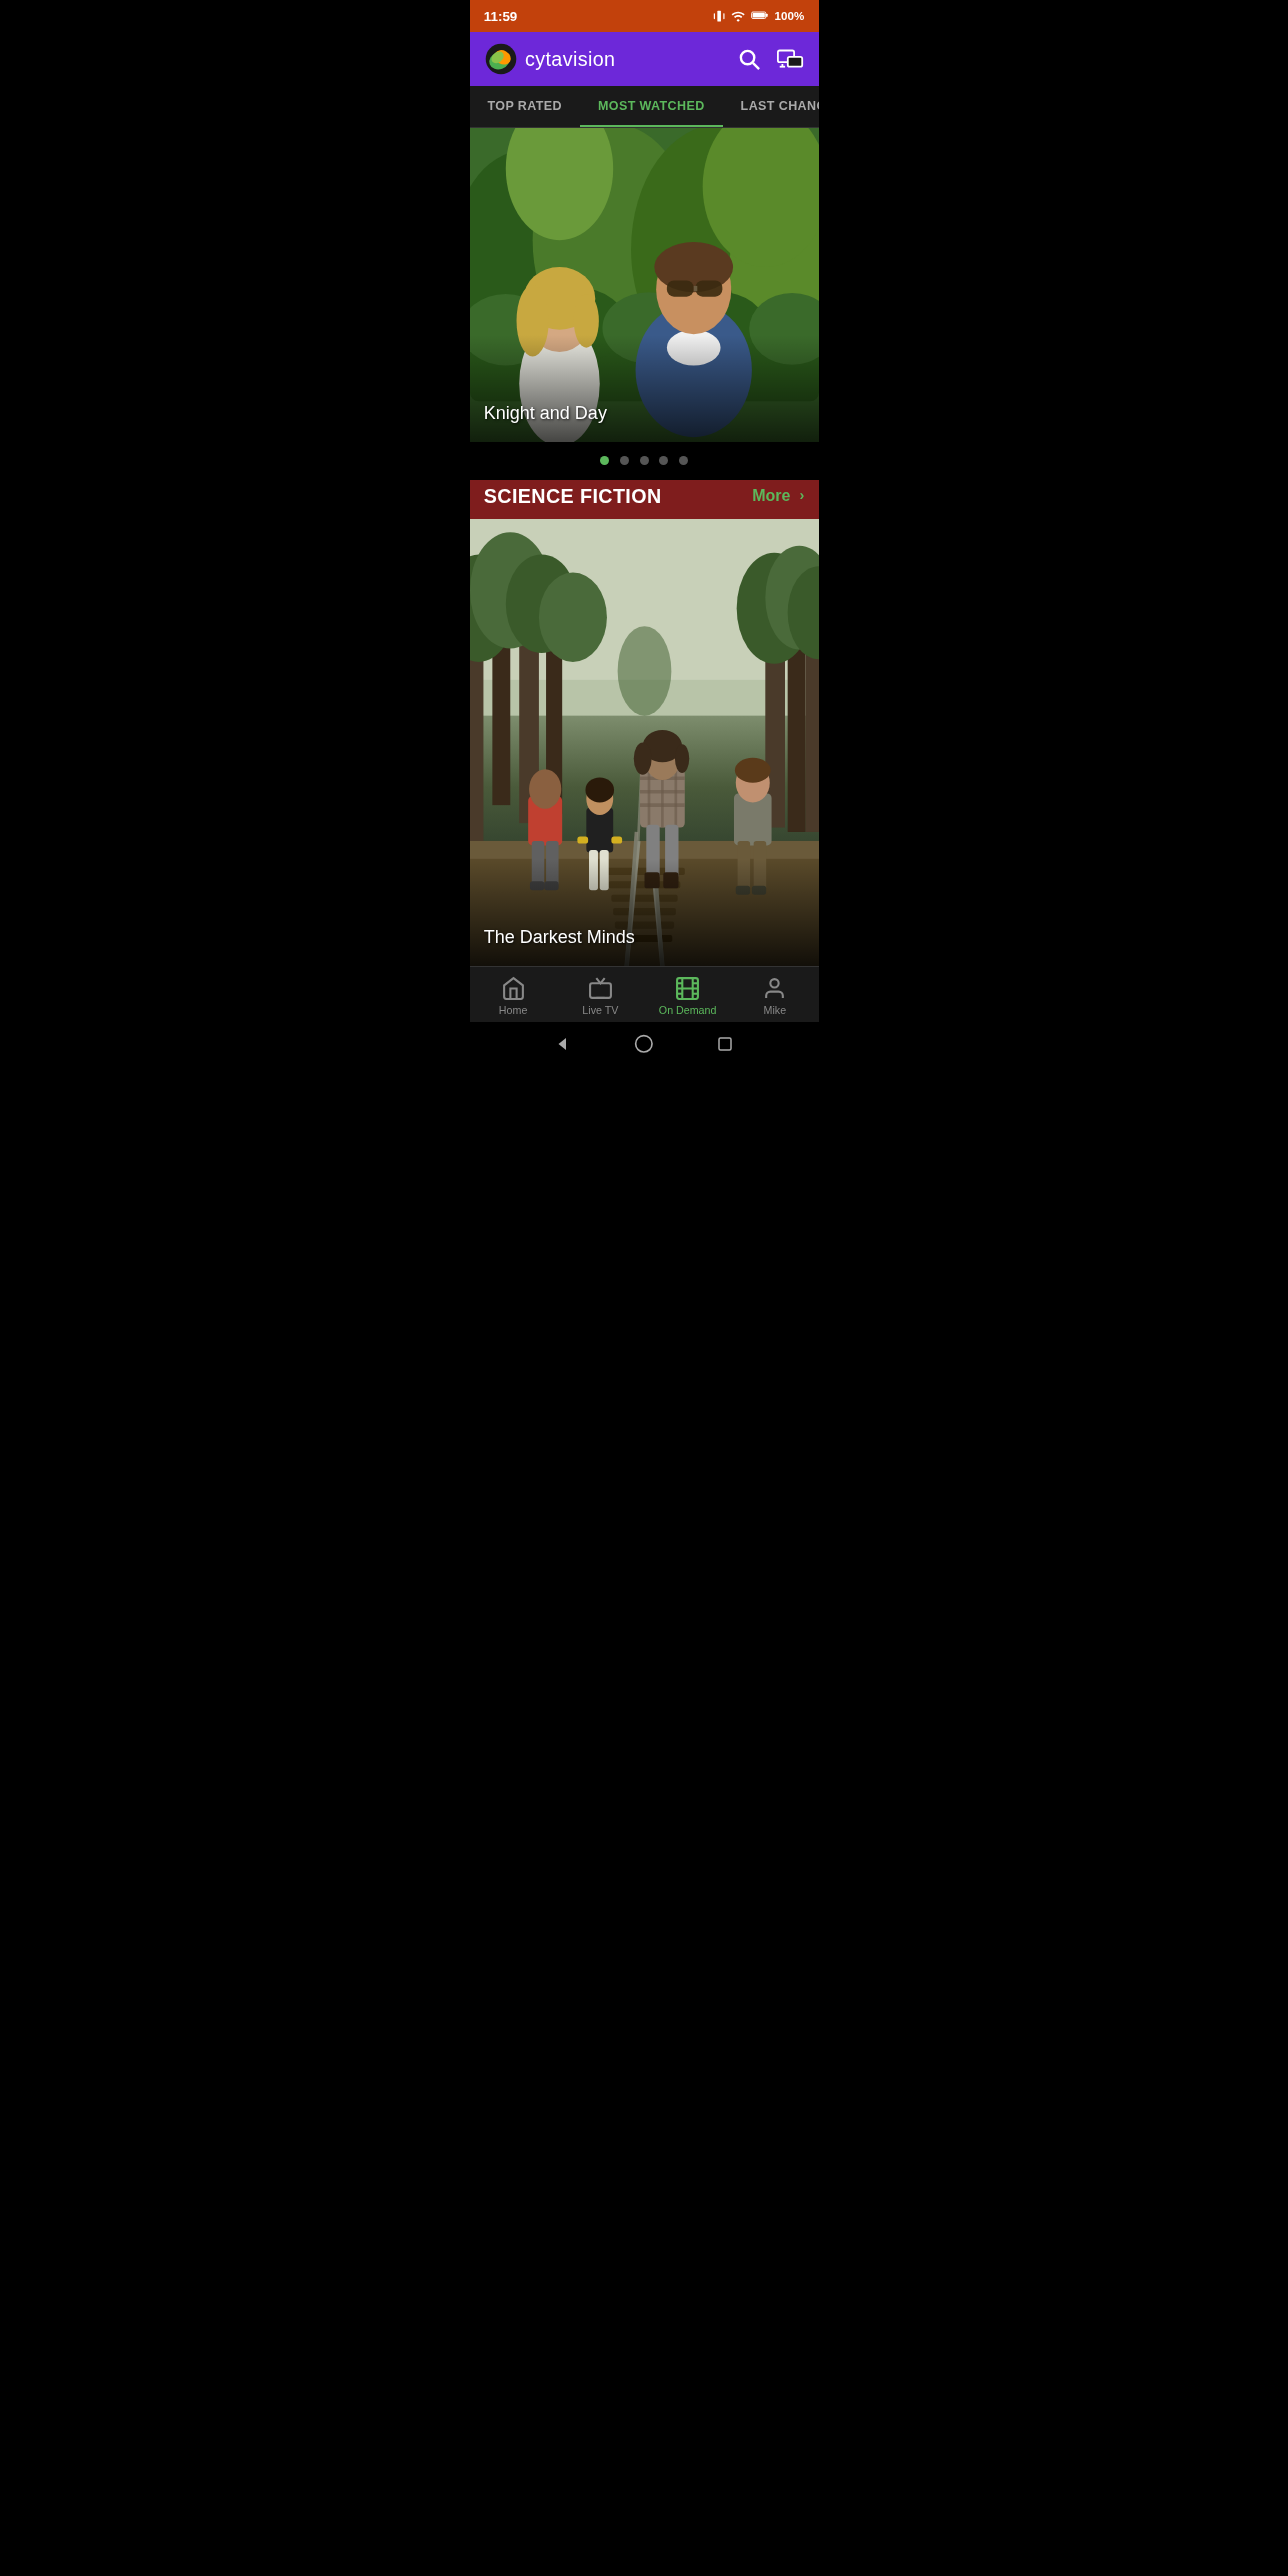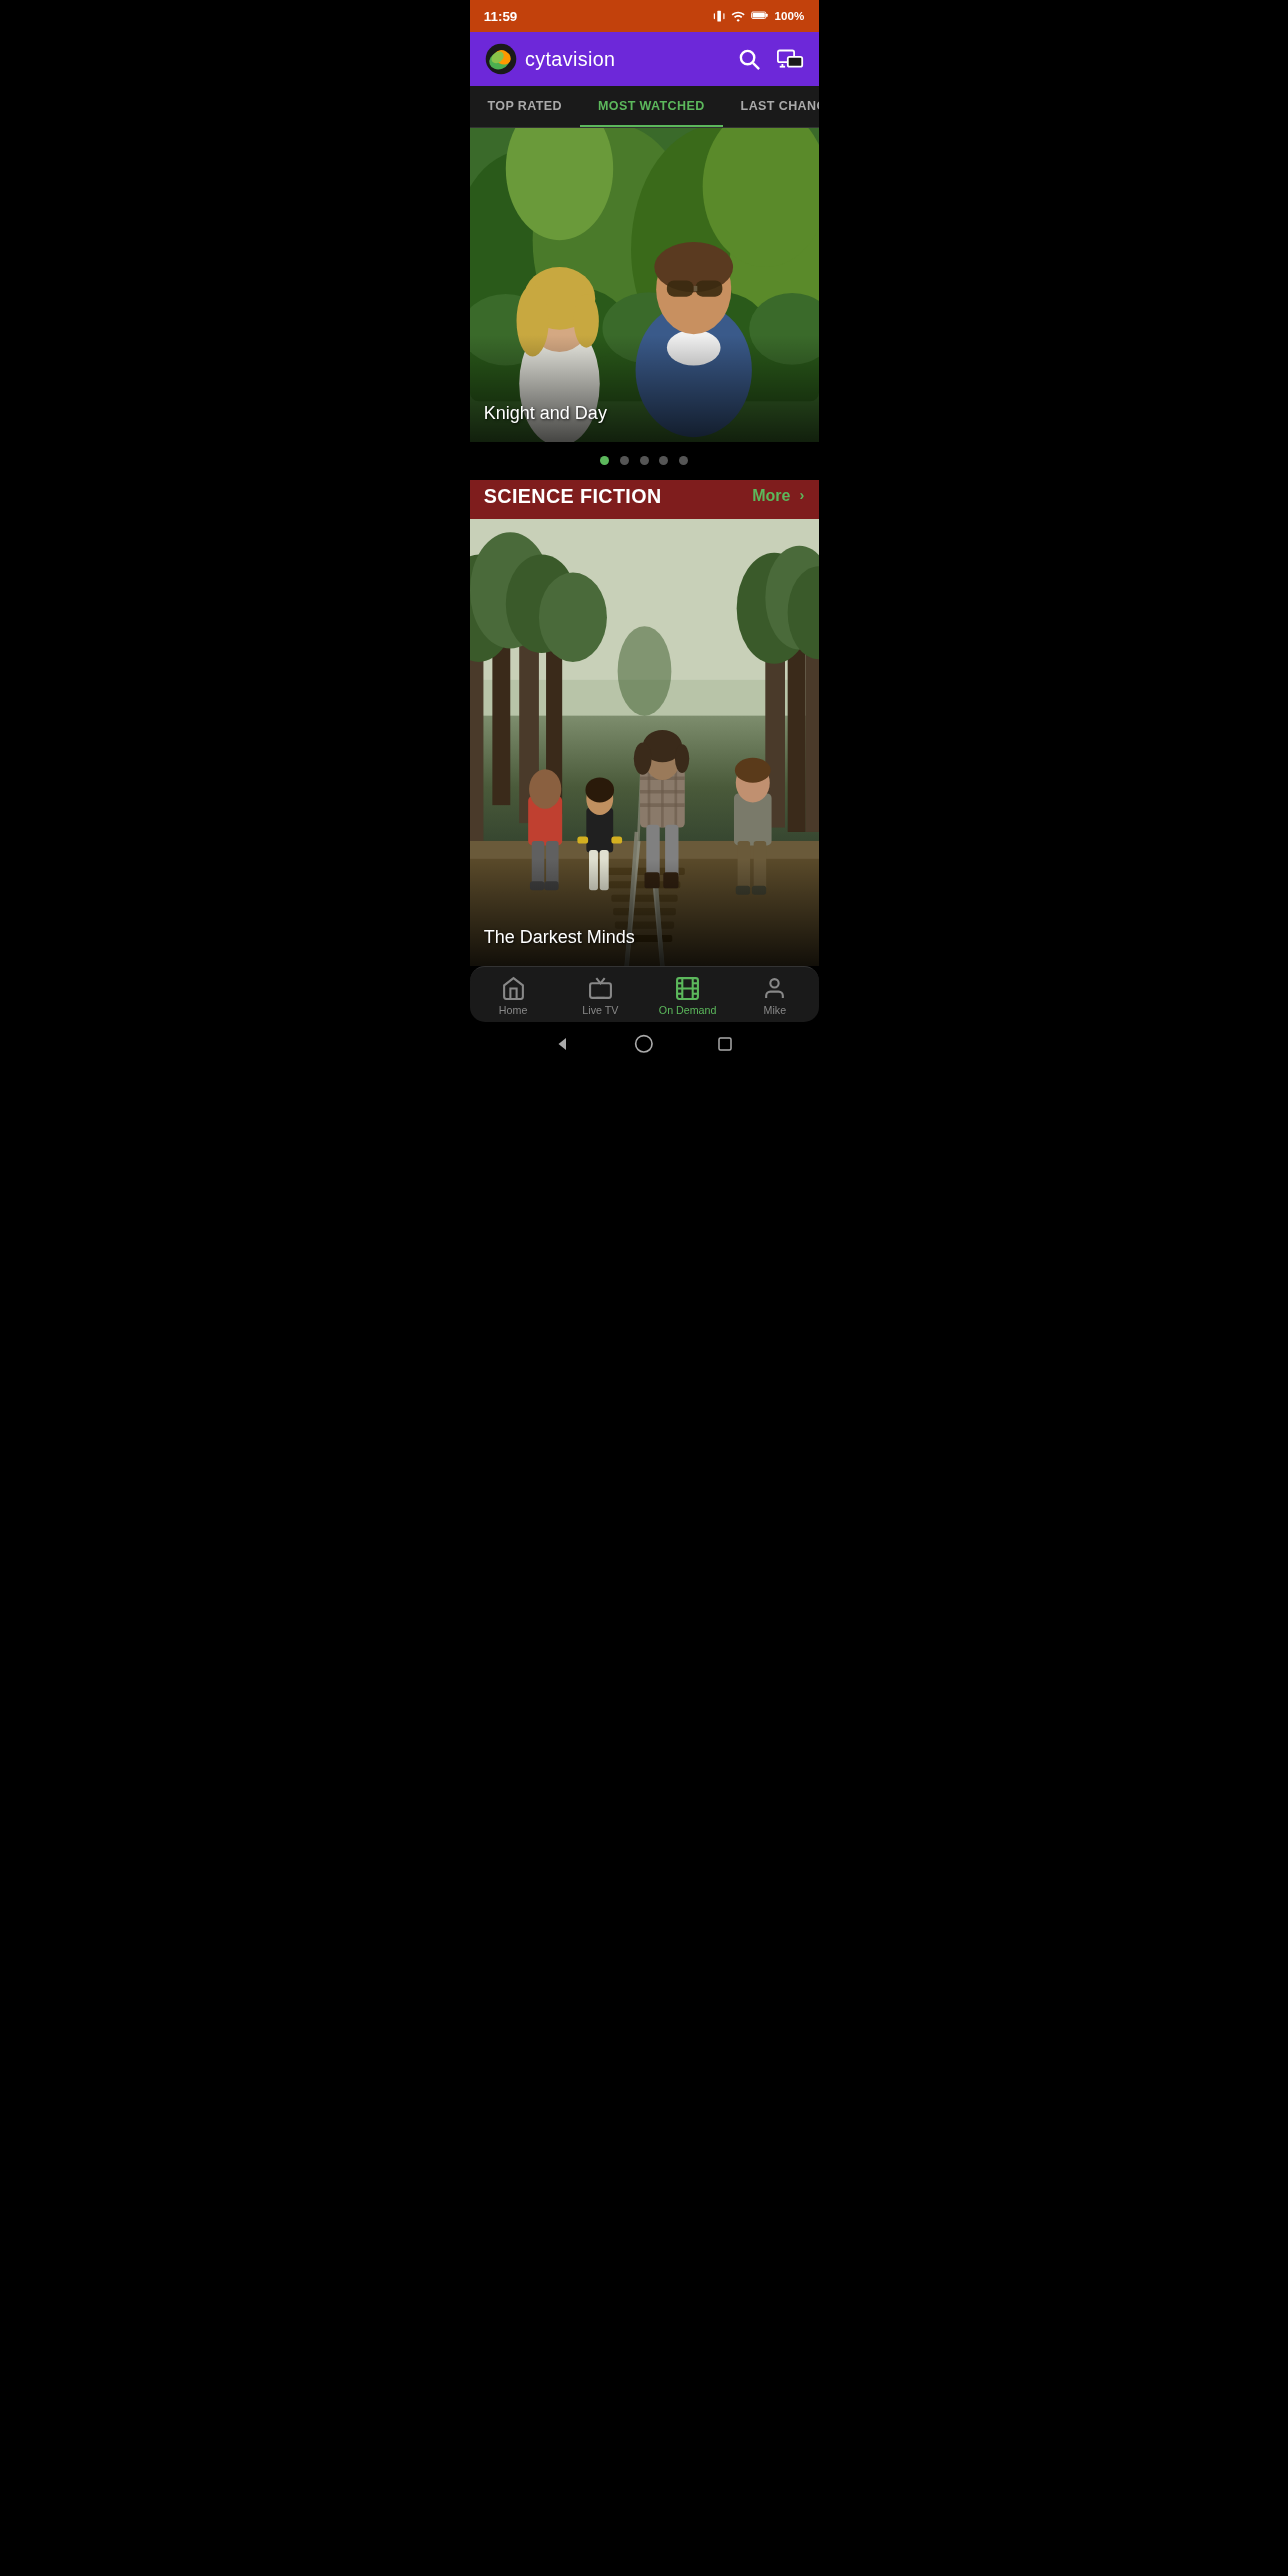--- a/index.html
+++ b/index.html
@@ -215,21 +215,20 @@
     }
 
     
     .bottom-nav {
       background: #1a1a1a;
       display: flex;
       justify-content: space-around;
       align-items: flex-end;
       padding: 9px 0 5.4px 0;
       border-top: 0.9px solid #333;
-      border-radius: 15px;
     }
     .bottom-nav-item {
       display: flex;
       flex-direction: column;
       align-items: center;
       gap: 3.6px;
       cursor: pointer;
       flex: 1;
       background: none;
       border: none;

